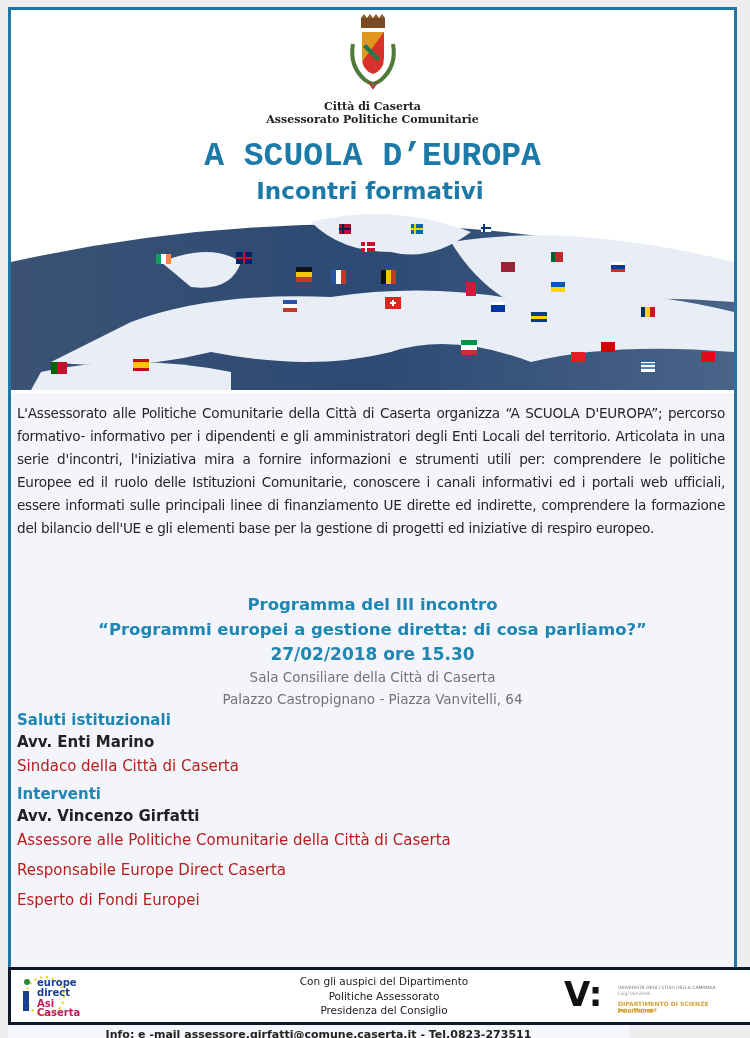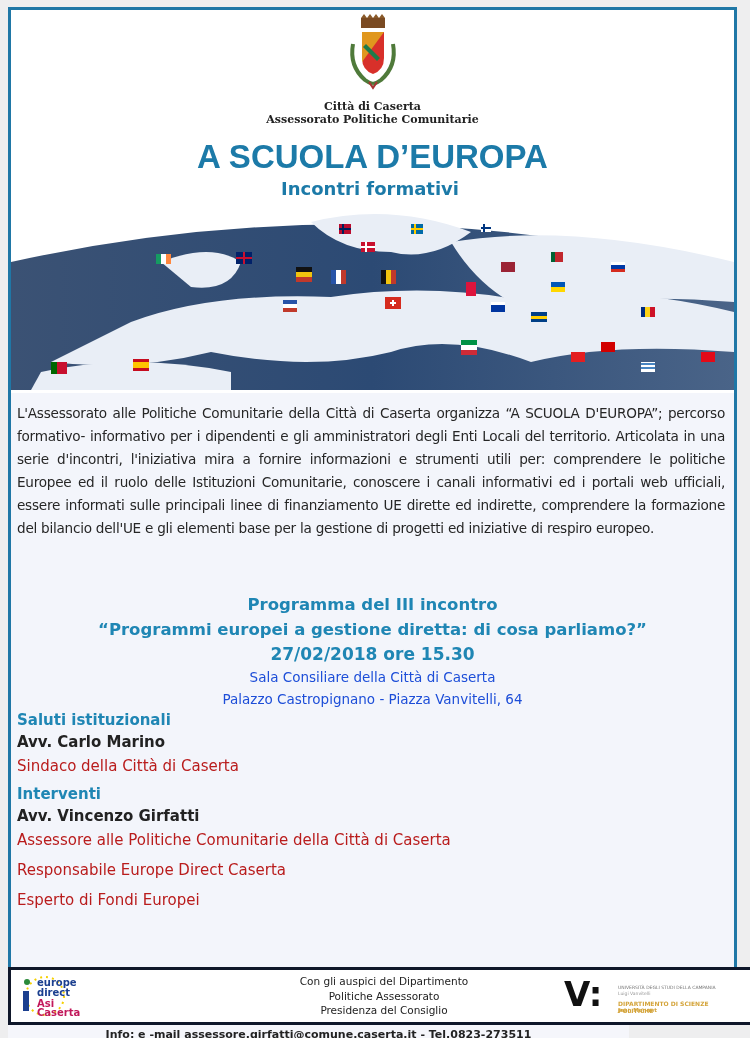--- a/index.html
+++ b/index.html
@@ -25,45 +25,45 @@
   .crest {
     position: absolute; left: 332px; top: 4px; width: 60px; height: 90px;
   }
   .city {
     position: absolute; left: 0; right: 0; top: 90px; text-align: center;
     font-family: "DejaVu Serif", serif; font-weight: bold; font-size: 11px; color: #222;
     line-height: 13px;
   }
   .title {
     position: absolute; left: 0; right: 0; top: 128px; text-align: center;
-    font-family: Liberation Sans, sans-serif; font-weight: bold; font-size: 33px;
+    font-family: Liberation Mono, monospace; font-weight: bold; font-size: 33px;
     color: #1c7aa8; letter-spacing: 0px;
   }
   .subtitle {
     position: absolute; left: 0; right: 5px; top: 168px; text-align: center;
-    font-weight: bold; font-size: 18px; color: #1c7aa8;
+    font-weight: bold; font-size: 23px; color: #1c7aa8;
   }
   .map {
     position: absolute; left: 0; top: 192px; width: 723px; height: 188px; overflow: hidden;
   }
   .body-text {
     position: absolute; left: 6px; right: 9px; top: 392px;
     font-size: 13.6px; line-height: 23px; color: #262626; text-align: justify;
     font-family: "DejaVu Sans", sans-serif; letter-spacing: -0.25px;
   }
   .prog {
     position: absolute; left: 0; right: 0; top: 582px; text-align: center;
     color: #1f86b4; font-weight: bold;
   }
   .prog .l1 { font-size: 16.5px; line-height: 25px; }
   .prog .l2 { font-size: 16.5px; line-height: 25px; }
   .prog .l3 { font-size: 17px; line-height: 25px; }
   .venue {
     position: absolute; left: 0; right: 0; top: 656px; text-align: center;
-    color: #1d4ed8; font-size: 13.5px; line-height: 22px;
+    color: #737373; font-size: 13.5px; line-height: 22px;
   }
   .speakers { position: absolute; left: 6px; top: 700px; right: 0; }
   .sec-head { color: #1f86b4; font-weight: bold; font-size: 15px; line-height: 21px; }
   .sp-name { color: #222; font-weight: bold; font-size: 15px; line-height: 23px; }
   .sp-role { color: #b91c1c; font-size: 15px; line-height: 24px; }
   .gap { height: 6px; }
   .footer {
     position: absolute; left: 0; top: 960px; width: 723px; height: 52px;
     border: 3px solid #0f172a; background: #ffffff; padding-left: 23px;
   }
@@ -190,21 +190,21 @@
       <div class="l2">“Programmi europei a gestione diretta: di cosa parliamo?”</div>
       <div class="l3">27/02/2018 ore 15.30</div>
     </div>
     <div class="venue">
       <div>Sala Consiliare della Città di Caserta</div>
       <div>Palazzo Castropignano - Piazza Vanvitelli, 64</div>
     </div>
 
     <div class="speakers">
       <div class="sec-head">Saluti istituzionali</div>
-      <div class="sp-name">Avv. Carlo Marino</div>
+      <div class="sp-name">Avv. Enti Marino</div>
       <div class="sp-role">Sindaco della Città di Caserta</div>
       <div class="gap"></div>
       <div class="sec-head">Interventi</div>
       <div class="sp-name">Avv. Vincenzo Girfatti</div>
       <div class="sp-role">Assessore alle Politiche Comunitarie della Città di Caserta</div>
       <div class="gap"></div>
       <div class="sp-role">Responsabile Europe Direct Caserta</div>
       <div class="gap"></div>
       <div class="sp-role">Esperto di Fondi Europei</div>
     </div>

